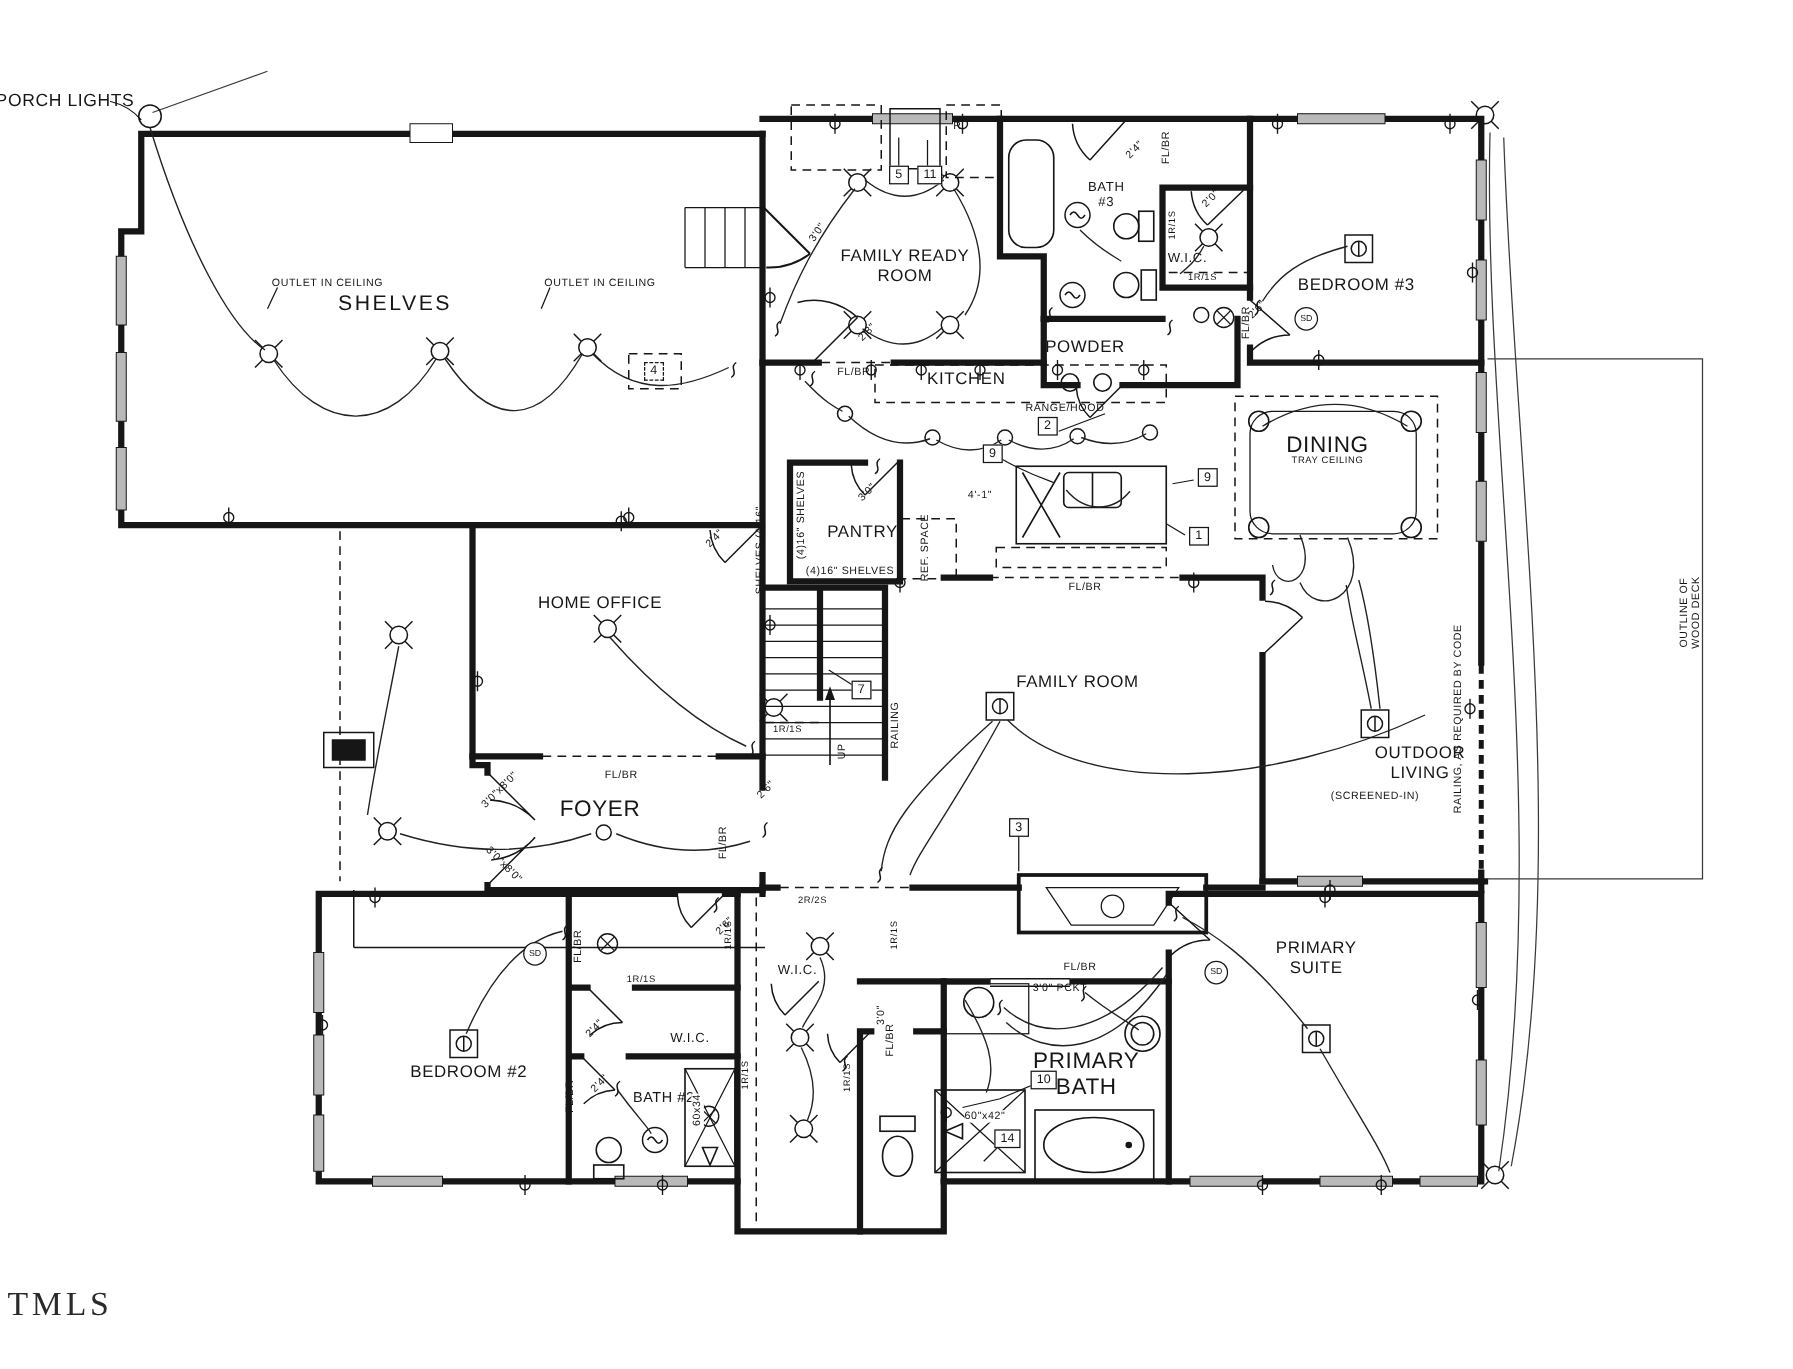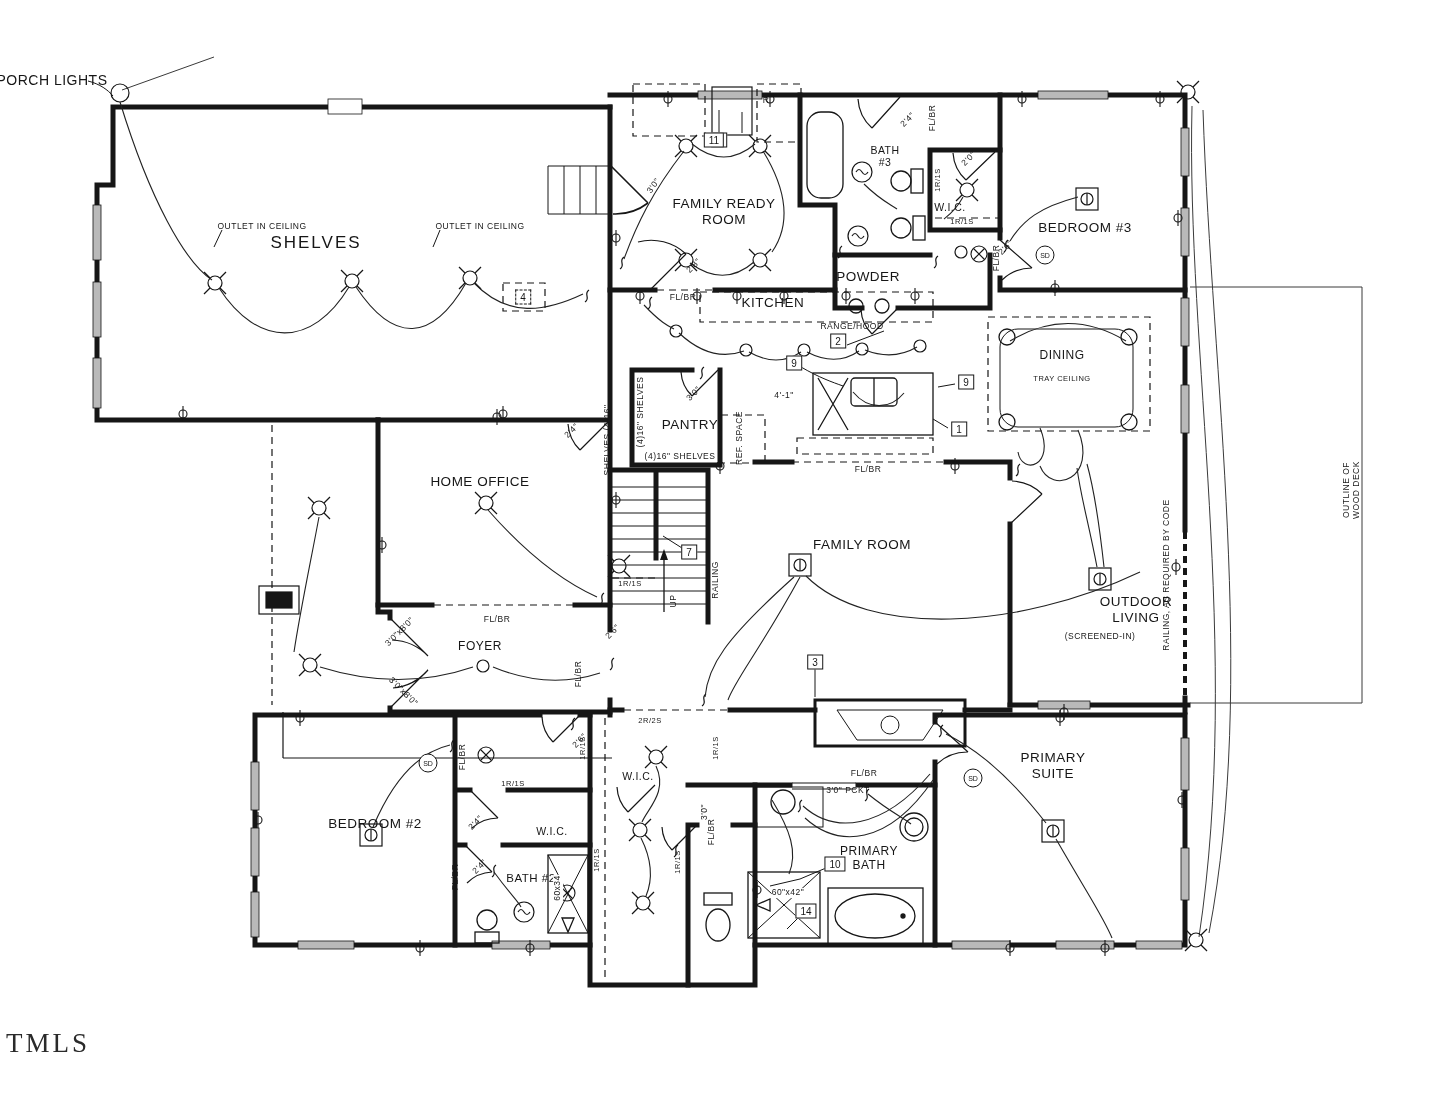--- a/index.html
+++ b/index.html
@@ -2,21 +2,21 @@
 <html><head>
 <meta charset="utf-8">
 <style>
   html,body{margin:0;padding:0;background:#fff;}
   #plan{position:relative;width:1434px;height:1095px;background:#fff;overflow:hidden;
         font-family:"Liberation Sans",sans-serif;color:#161616;}
   #plan svg{position:absolute;left:0;top:0;}
   .lbl{position:absolute;transform:translate(-50%,-50%);white-space:pre-line;text-align:center;
        line-height:1.15;letter-spacing:.5px;color:#161616;}
   .s7{font-size:7.5px}.s8{font-size:8.5px}.s9{font-size:14px}.s10{font-size:10.5px}
-  .s11{font-size:11.5px}.s12{font-size:12px}.s13{font-size:13.5px}.s16{font-size:17px;letter-spacing:2px}
+  .s11{font-size:11.5px}.s12{font-size:18px}.s13{font-size:13.5px}.s16{font-size:17px;letter-spacing:2px}
   .r90{transform:translate(-50%,-50%) rotate(-90deg)}
   .r45{transform:translate(-50%,-50%) rotate(-45deg)}
   .r45p{transform:translate(-50%,-50%) rotate(45deg)}
   .r55{transform:translate(-50%,-50%) rotate(-55deg)}
   .key{position:absolute;transform:translate(-50%,-50%);border:1.6px solid #161616;background:#fff;
        font-size:10px;line-height:1.1;padding:1px 4px;letter-spacing:0}
   .key.dash{border-style:dashed}
   .sdc{position:absolute;transform:translate(-50%,-50%);width:17px;height:17px;border:1.3px solid #161616;
        border-radius:50%;font-size:7px;display:flex;align-items:center;justify-content:center;background:#fff}
   .wm{position:absolute;font-family:"Liberation Serif",serif;font-size:27px;letter-spacing:3px;color:#2a2a2a}
@@ -380,38 +380,38 @@
   <div class="lbl s8" style="left:480px;top:227px">OUTLET IN CEILING</div>
   <div class="lbl s16" style="left:316px;top:243px">SHELVES</div>
   <div class="lbl s13" style="left:724px;top:212px">FAMILY READY
 ROOM</div>
   <div class="lbl s10" style="left:885px;top:156px">BATH
 #3</div>
   <div class="lbl s10" style="left:950px;top:207px">W.I.C.</div>
   <div class="lbl s13" style="left:868px;top:277px">POWDER</div>
   <div class="lbl s13" style="left:1085px;top:228px">BEDROOM #3</div>
   <div class="lbl s12" style="left:1062px;top:356px">DINING</div>
-  <div class="lbl s7" style="left:1062px;top:379px">TRAY CEILING</div>
+  <div class="lbl s7" style="left:1062px;top:369px">TRAY CEILING</div>
   <div class="lbl s13" style="left:773px;top:303px">KITCHEN</div>
   <div class="lbl s8" style="left:852px;top:327px">RANGE/HOOD</div>
   <div class="lbl s8" style="left:784px;top:396px">4'-1"</div>
   <div class="lbl s13" style="left:690px;top:425px">PANTRY</div>
   <div class="lbl s8 r90" style="left:641px;top:412px">(4)16" SHELVES</div>
   <div class="lbl s8 r90" style="left:608px;top:440px">SHELVES (4)16"</div>
   <div class="lbl s8" style="left:680px;top:457px">(4)16" SHELVES</div>
   <div class="lbl s8 r90" style="left:740px;top:438px">REF. SPACE</div>
   <div class="lbl s13" style="left:480px;top:482px">HOME OFFICE</div>
   <div class="lbl s13" style="left:862px;top:545px">FAMILY ROOM</div>
   <div class="lbl s13" style="left:1136px;top:610px">OUTDOOR
 LIVING</div>
   <div class="lbl s8" style="left:1100px;top:637px">(SCREENED-IN)</div>
   <div class="lbl s8 r90" style="left:1167px;top:575px">RAILING, AS REQUIRED BY CODE</div>
   <div class="lbl s8 r90" style="left:1352px;top:490px">OUTLINE OF WOOD DECK</div>
   <div class="lbl s12" style="left:480px;top:647px">FOYER</div>
-  <div class="lbl s13" style="left:375px;top:824px">BEDROOM #2</div>
+  <div class="lbl s13" style="left:375px;top:857px">BEDROOM #2</div>
   <div class="lbl s11" style="left:531px;top:879px">BATH #2</div>
   <div class="lbl s10" style="left:552px;top:831px">W.I.C.</div>
   <div class="lbl s10" style="left:638px;top:776px">W.I.C.</div>
   <div class="lbl s12" style="left:869px;top:859px">PRIMARY
 BATH</div>
   <div class="lbl s13" style="left:1053px;top:766px">PRIMARY
 SUITE</div>
   <div class="lbl s8" style="left:848px;top:791px">3'0" PCKT</div>
   <div class="lbl s8" style="left:788px;top:893px;background:#fff">60"x42"</div>
   <div class="lbl s8 r90" style="left:558px;top:888px;background:#fff">60x34</div>
@@ -437,21 +437,21 @@
   <div class="lbl s7 r90" style="left:597px;top:860px">1R/1S</div>
   <div class="lbl s7 r90" style="left:678px;top:862px">1R/1S</div>
   <div class="lbl s7 r90" style="left:716px;top:748px">1R/1S</div>
   <div class="lbl s7" style="left:650px;top:721px">2R/2S</div>
 
   <div class="sdc" style="left:428px;top:763px">SD</div>
   <div class="sdc" style="left:1045px;top:255px">SD</div>
   <div class="sdc" style="left:973px;top:778px">SD</div>
 
   <div class="key" style="left:719px;top:140px">5</div>
-  <div class="key" style="left:714px;top:140px">11</div>
+  <div class="key" style="left:744px;top:140px">11</div>
   <div class="key dash" style="left:523px;top:297px">4</div>
   <div class="key" style="left:838px;top:341px">2</div>
   <div class="key" style="left:794px;top:363px">9</div>
   <div class="key" style="left:966px;top:382px">9</div>
   <div class="key" style="left:959px;top:429px">1</div>
   <div class="key" style="left:689px;top:552px">7</div>
   <div class="key" style="left:815px;top:662px">3</div>
   <div class="key" style="left:835px;top:864px">10</div>
   <div class="key" style="left:806px;top:911px">14</div>
 

